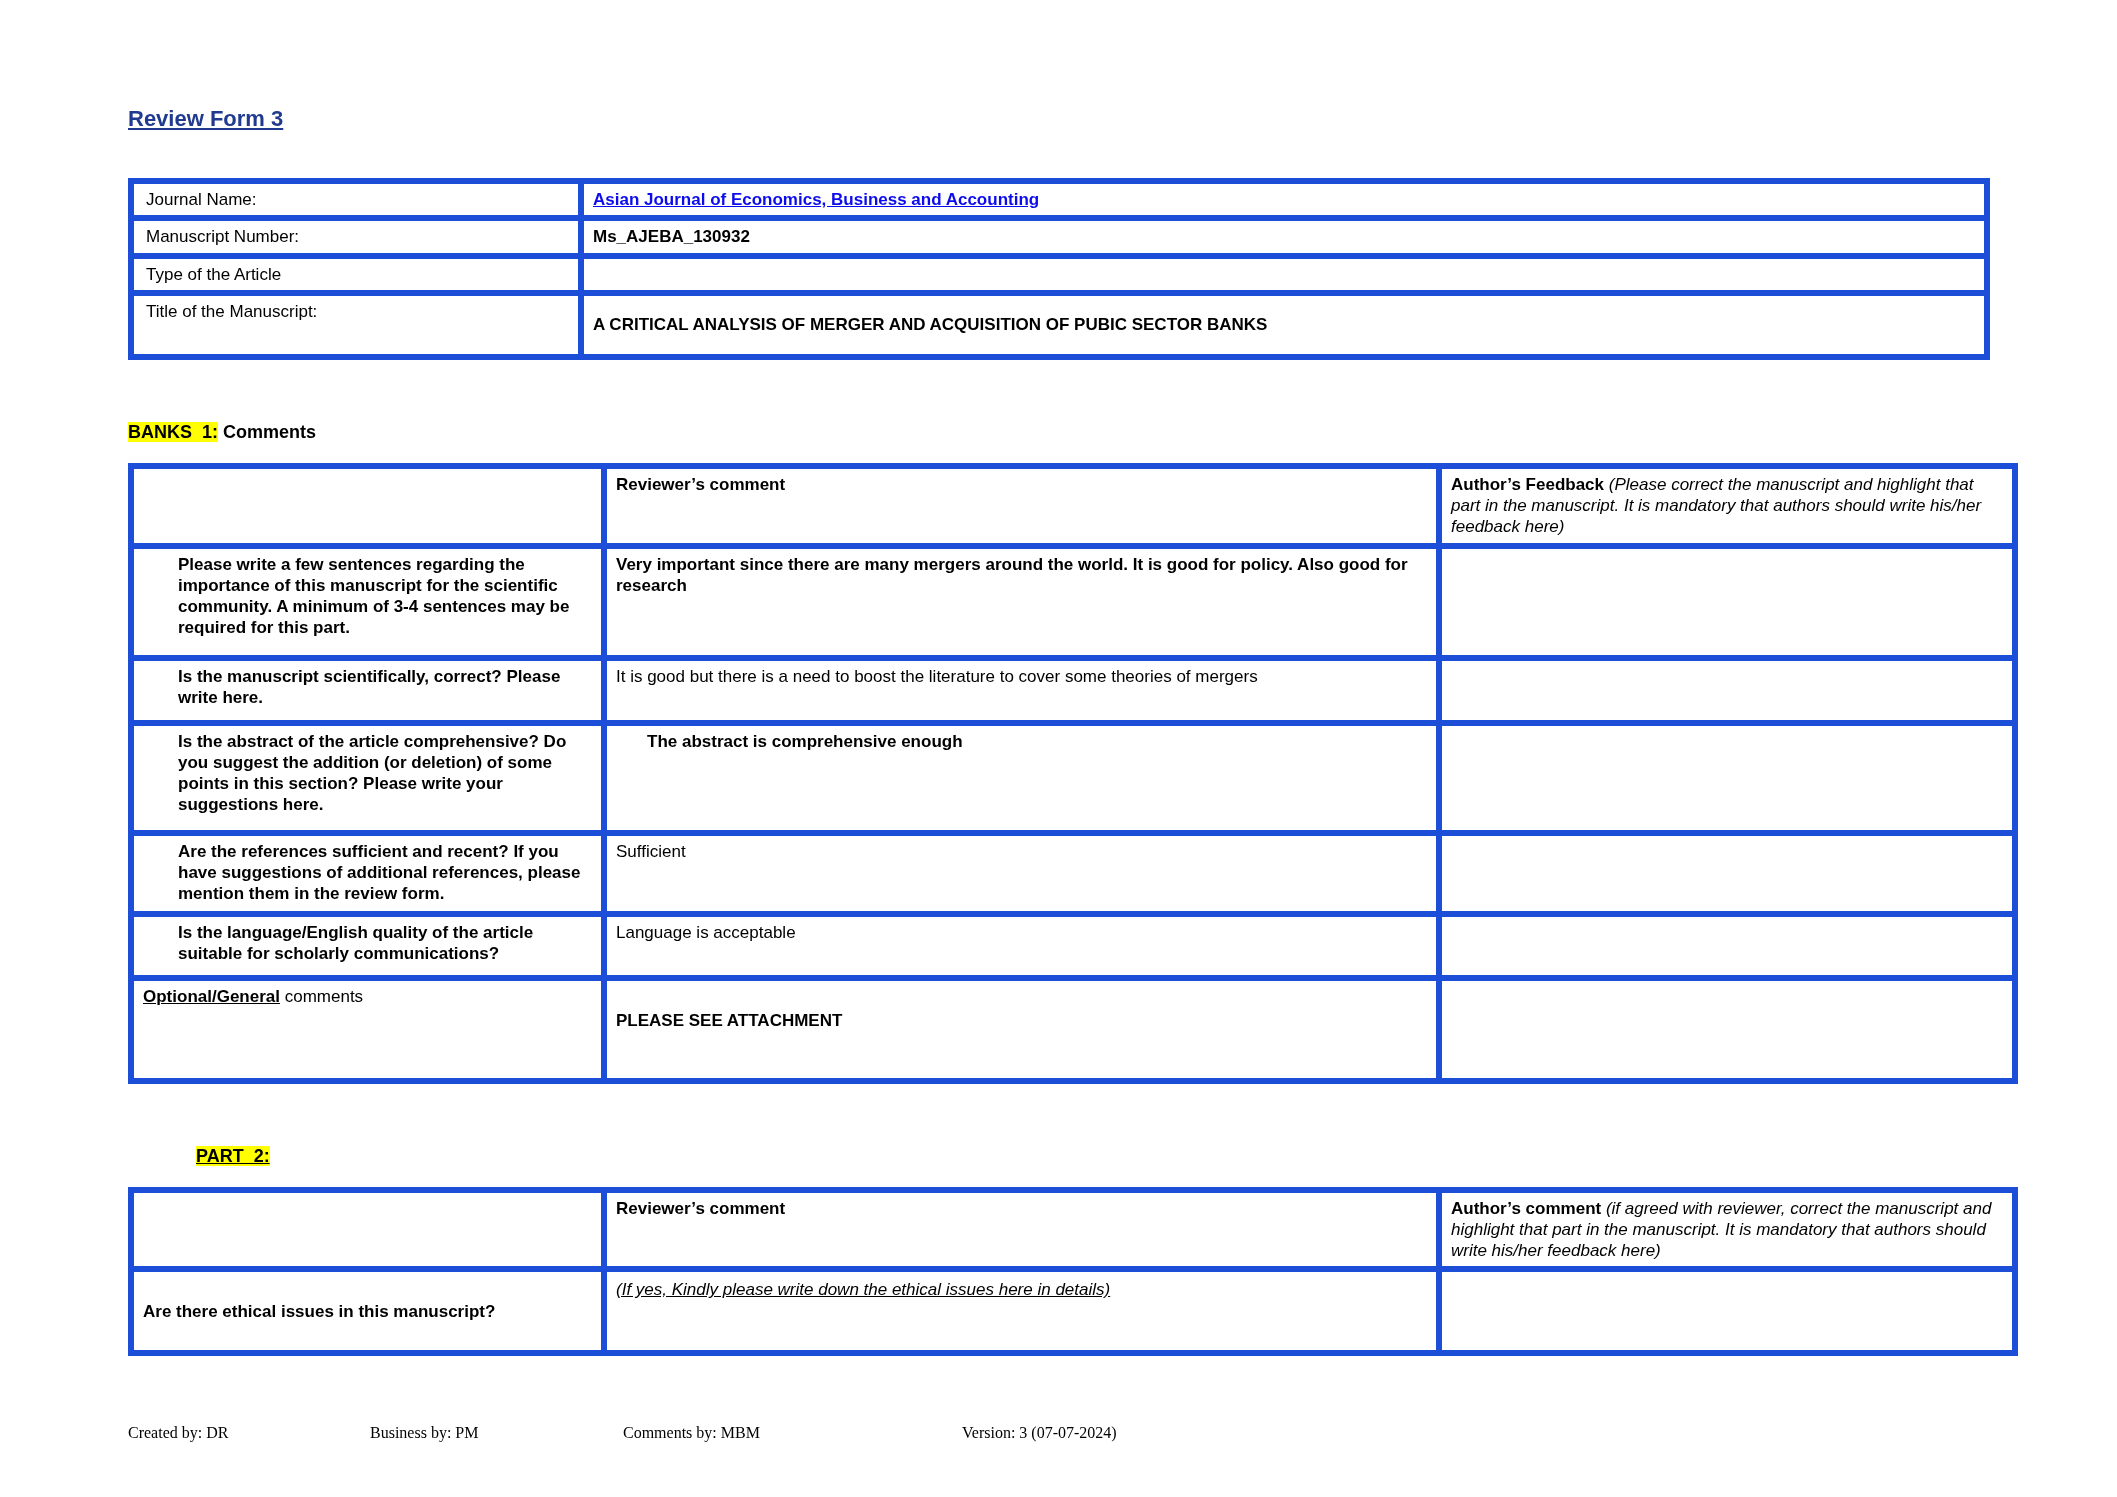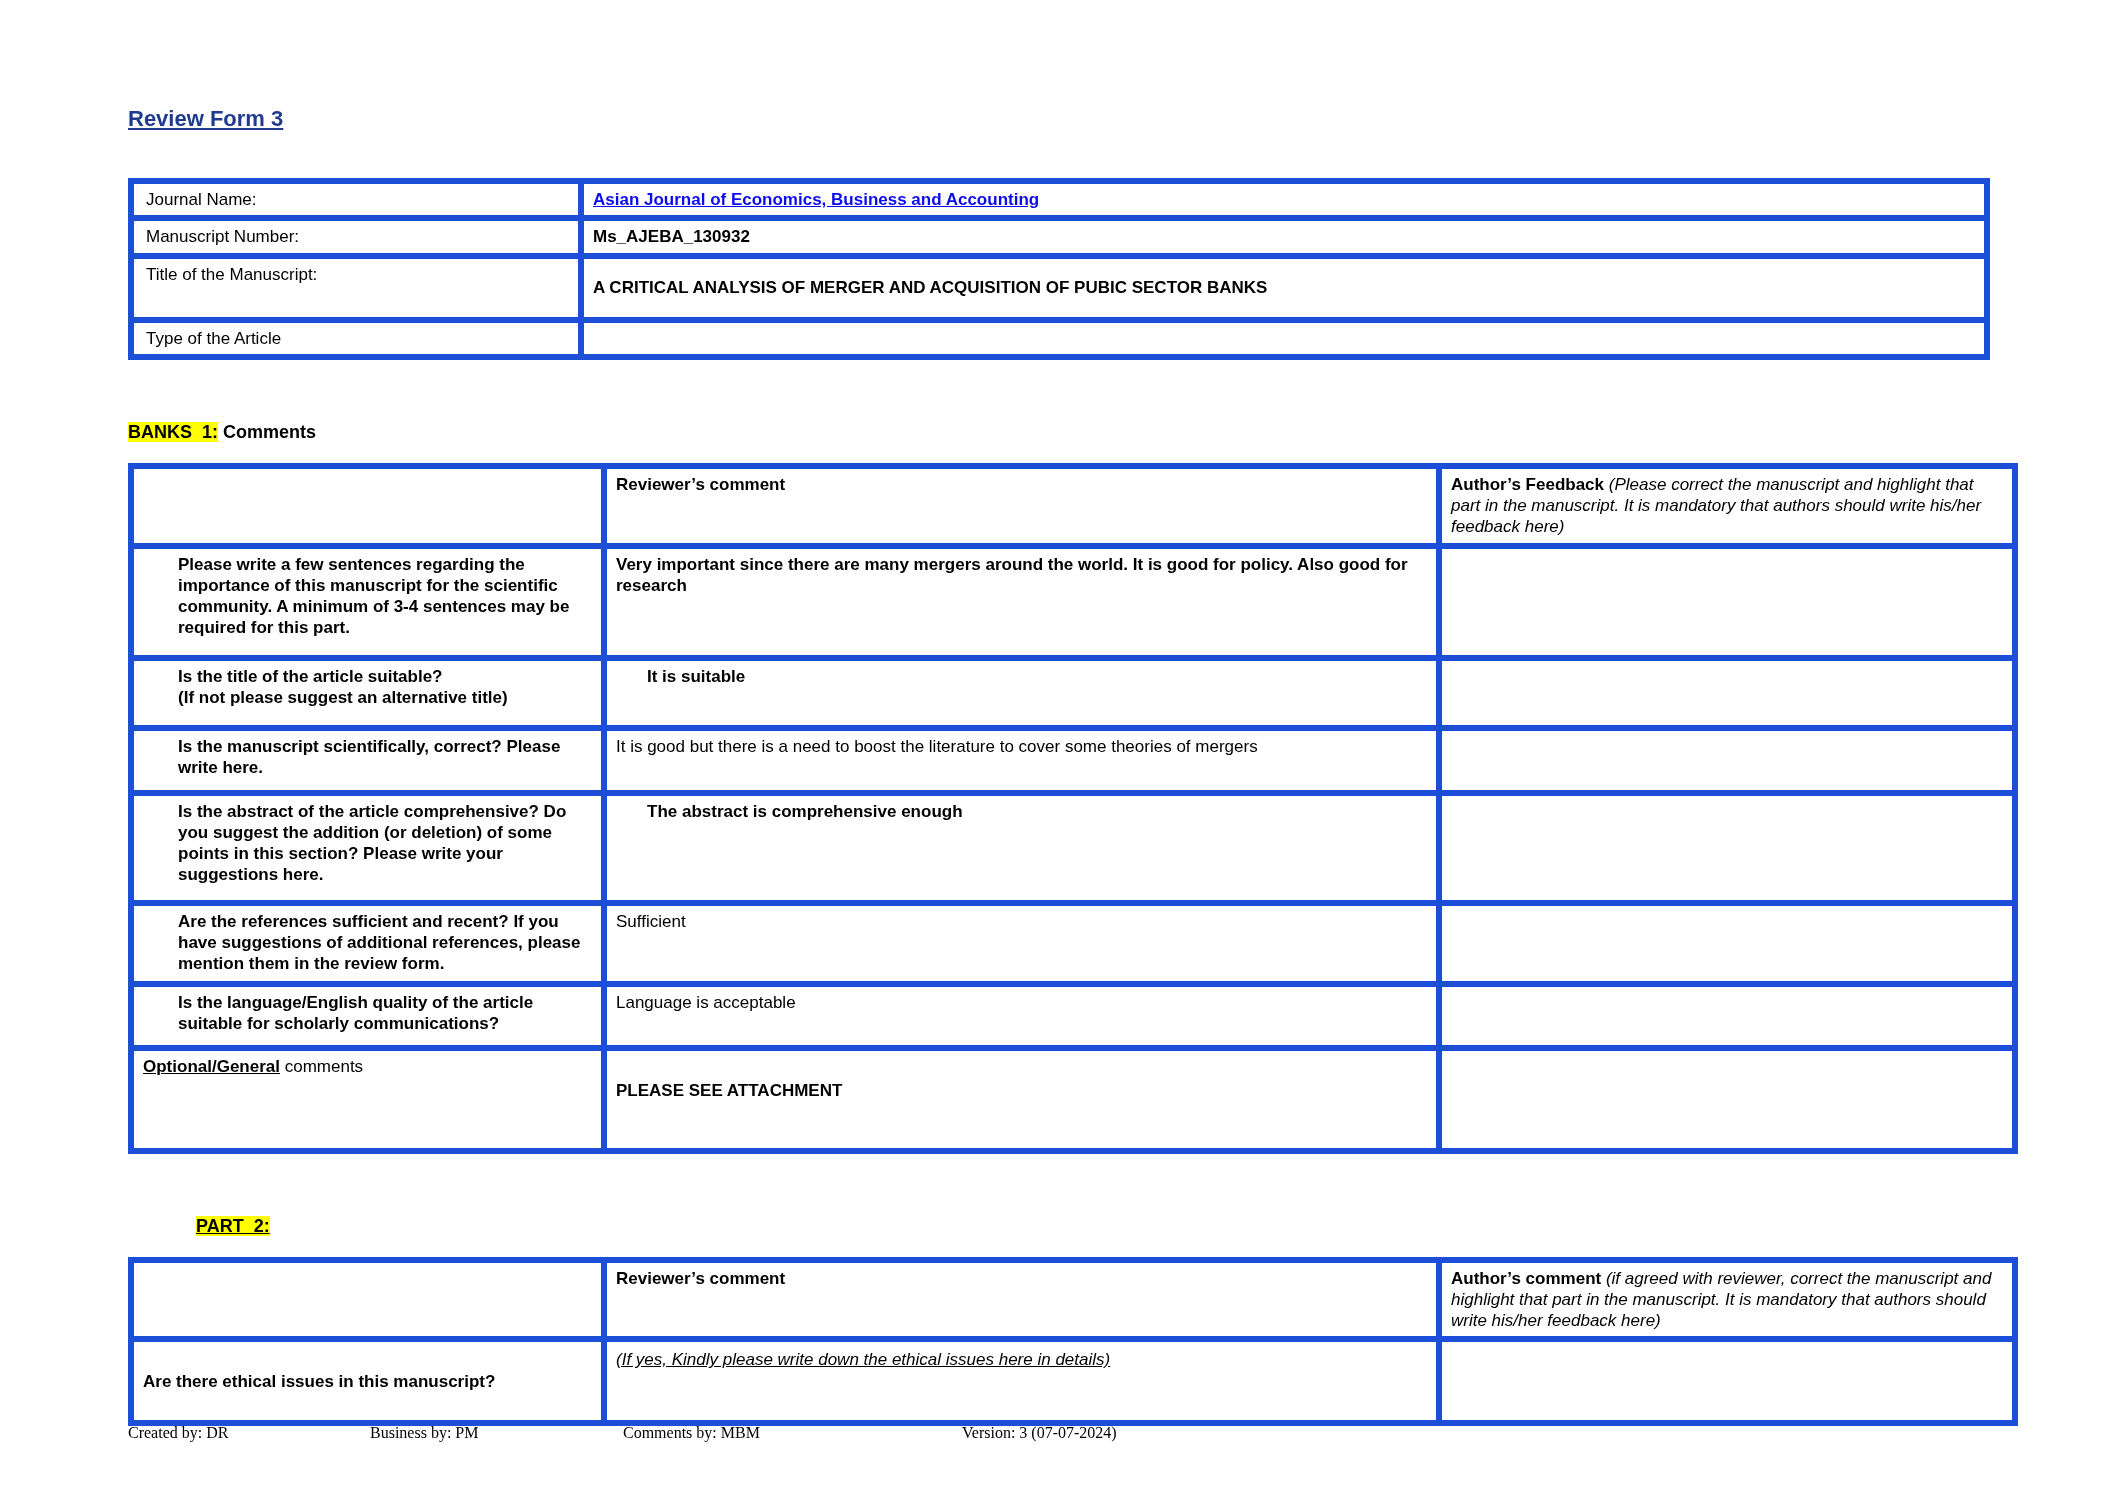--- a/index.html
+++ b/index.html
@@ -88,27 +88,27 @@
       </colgroup>
     <tbody>
         <tr style="height:26px">
       <td class="label-cell">Journal Name:</td>
       <td><a class="journal-link">Asian Journal of Economics, Business and Accounting</a></td>
     </tr>
     <tr style="height:26px">
       <td class="label-cell">Manuscript Number:</td>
       <td class="bold">Ms_AJEBA_130932</td>
     </tr>
+    <tr style="height:26px">
+      <td class="label-cell">Type of the Article</td>
+      <td></td>
+    </tr>
     <tr style="height:64px">
       <td class="label-cell">Title of the Manuscript:</td>
       <td class="bold mid">A CRITICAL ANALYSIS OF MERGER AND ACQUISITION OF PUBIC SECTOR BANKS</td>
-    </tr>
-    <tr style="height:26px">
-      <td class="label-cell">Type of the Article</td>
-      <td></td>
     </tr>
   </tbody>
     </table>
 
   <div class="section-heading">
     <span class="hl">BANKS  1:</span><span> Comments</span>
   </div>
 
   <table class="part-table">
     <colgroup>
@@ -118,26 +118,20 @@
       </colgroup>
     <tbody>
         <tr style="height:70px">
       <td></td>
       <td class="bold">Reviewer’s comment</td>
       <td><span class="bold">Author’s Feedback </span><span class="italic">(Please correct the manuscript and highlight that part in the manuscript. It is mandatory that authors should write his/her feedback here)</span></td>
     </tr>
     <tr style="height:112px">
       <td class="q-indent"><span class="q-text">Please write a few sentences regarding the importance of this manuscript for the scientific community. A minimum of 3-4 sentences may be required for this part.</span></td>
       <td class="c-bold">Very important since there are many mergers around the world. It is good for policy. Also good for research</td>
-      <td></td>
-    </tr>
-    <tr style="height:70px">
-      <td class="q-indent"><span class="q-text">Is the title of the article suitable?
-(If not please suggest an alternative title)</span></td>
-      <td class="c-bold c-indent">It is suitable</td>
       <td></td>
     </tr>
     <tr style="height:65px">
       <td class="q-indent"><span class="q-text">Is the manuscript scientifically, correct? Please write here.</span></td>
       <td>It is good but there is a need to boost the literature to cover some theories of mergers</td>
       <td></td>
     </tr>
     <tr style="height:110px">
       <td class="q-indent"><span class="q-text">Is the abstract of the article comprehensive? Do you suggest the addition (or deletion) of some points in this section? Please write your suggestions here.</span></td>
       <td class="c-bold c-indent">The abstract is comprehensive enough</td>

